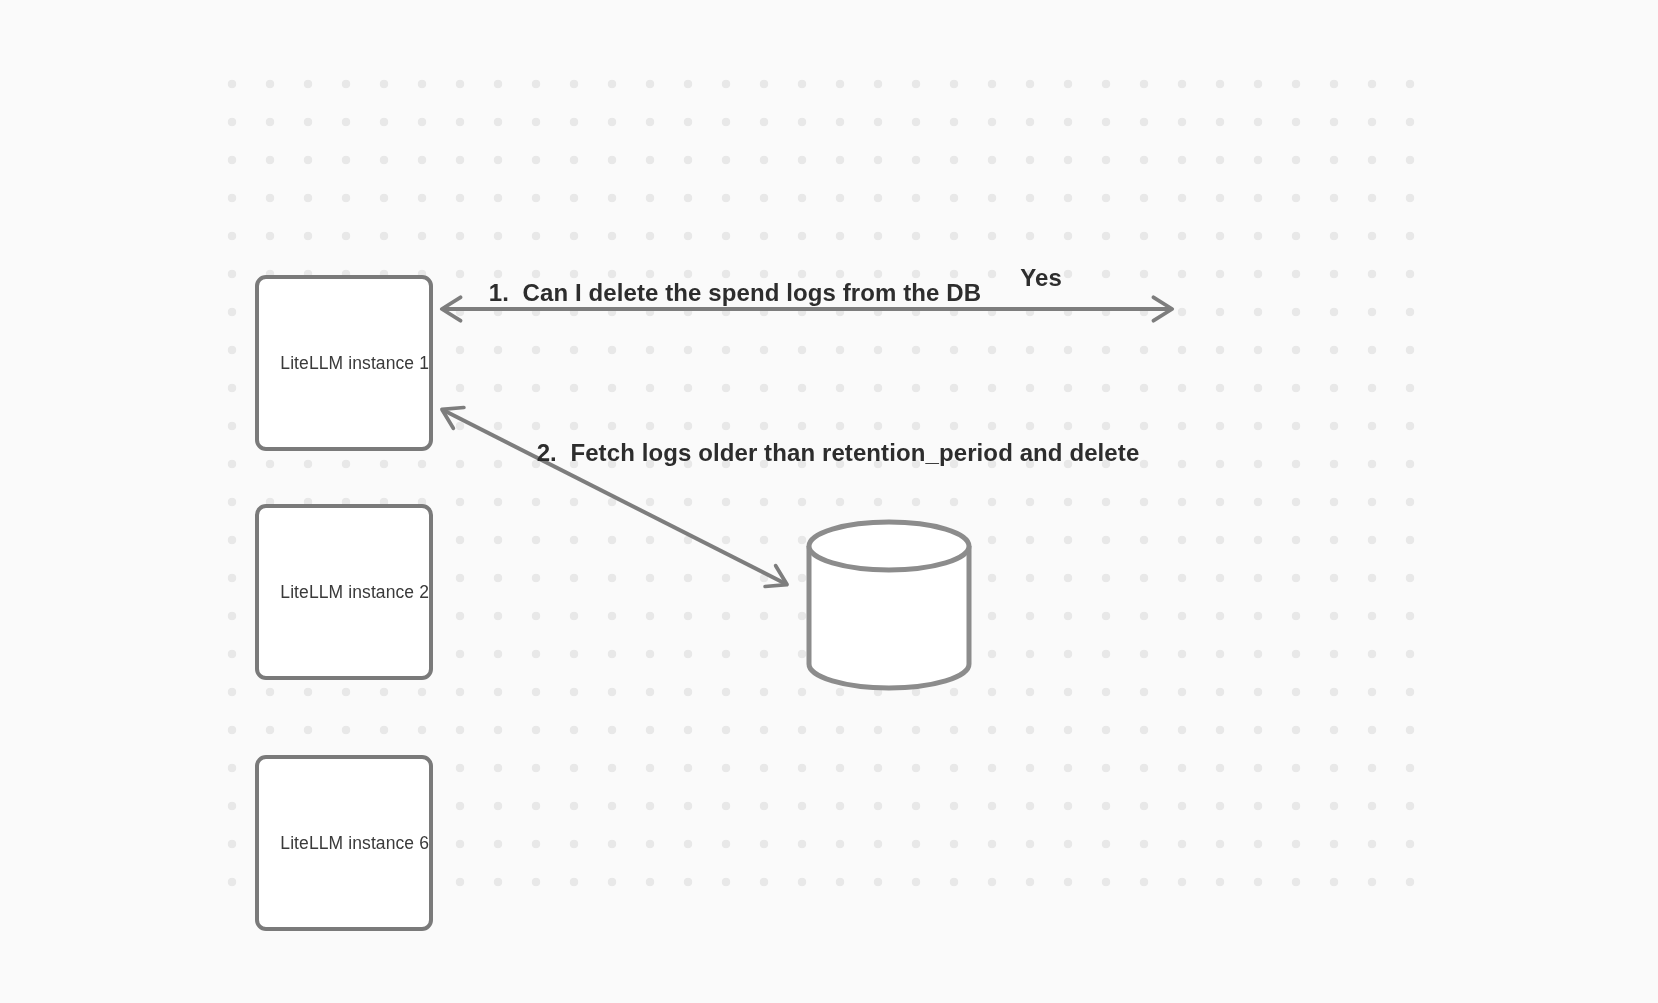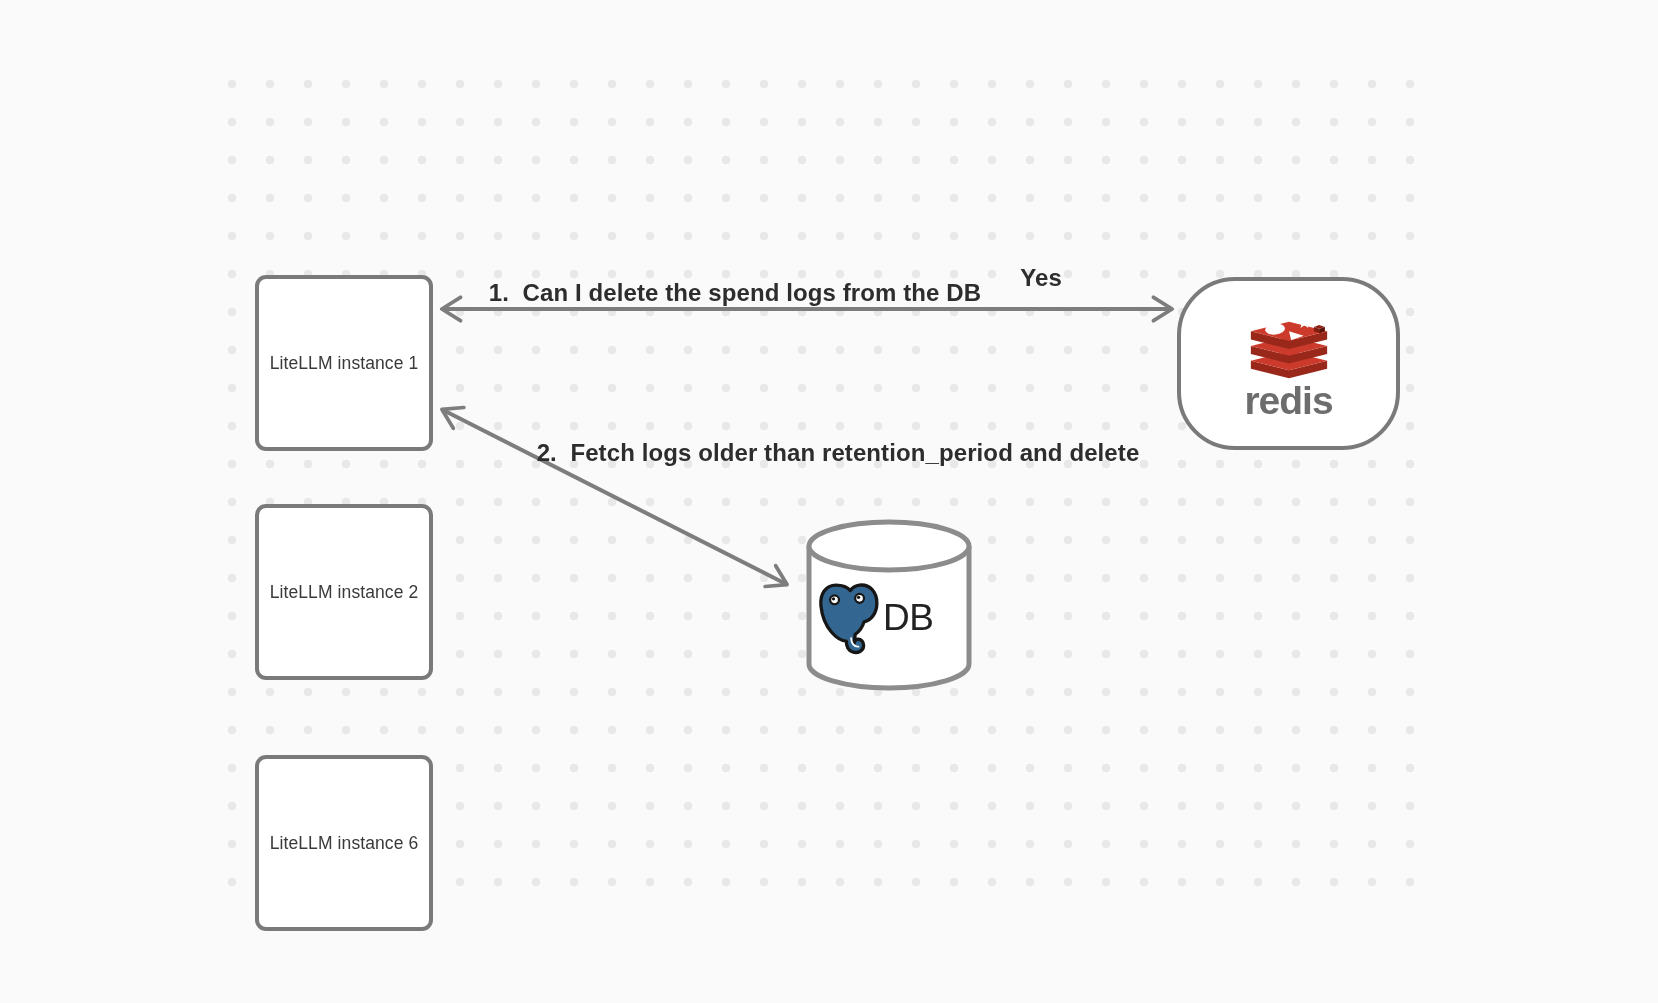--- a/index.html
+++ b/index.html
@@ -33,21 +33,21 @@
     background-size:38px 38px;
     background-position:0 0;
   }
   svg.edges{position:absolute;left:0;top:0;}
   .node-box{
     position:absolute;
     width:178px;height:176px;
     background:#ffffff;
     border:4px solid var(--node-border);
     border-radius:11px;
-    display:flex;align-items:center;justify-content:center;
+    display:flex;align-items:center;justify-content:flex-end;
     box-sizing:border-box;
   }
   .node-box .node-label{
     font-size:17.5px;
     color:var(--node-text);
     letter-spacing:.1px;
   }
   #instance1{left:255px;top:275px;}
   #instance2{left:255px;top:504px;}
   #instance3{left:255px;top:755px;}
@@ -118,73 +118,25 @@
   <div class="node-box" id="instance1">
     <span class="node-label">LiteLLM instance 1</span>
   </div>
   <div class="node-box" id="instance2">
     <span class="node-label">LiteLLM instance 2</span>
   </div>
   <div class="node-box" id="instance3">
     <span class="node-label">LiteLLM instance 6</span>
   </div>
 
-  <div class="redis-node">
-    <svg width="88" height="68" viewBox="0 0 120 92">
-
-      <path d="M8 66 L60 79 L112 66 L112 77 L60 90 L8 77 Z" fill="#99281a"></path>
-      <path d="M8 66 L60 53 L112 66 L60 79 Z" fill="#cb3a2b"></path>
-
-      <path d="M8 46 L60 59 L112 46 L112 57 L60 70 L8 57 Z" fill="#99281a"></path>
-      <path d="M8 46 L60 33 L112 46 L60 59 Z" fill="#cb3a2b"></path>
-
-      <path d="M8 26 L60 39 L112 26 L112 37 L60 50 L8 37 Z" fill="#99281a"></path>
-      <path d="M8 26 L60 13 L112 26 L60 39 Z" fill="#cb3a2b"></path>
-
-      <ellipse cx="41" cy="23" rx="13.5" ry="7.5" fill="#ffffff" transform="rotate(-6 41 23)"></ellipse>
-      <polygon points="81,5 83.2,11 89.6,11.2 84.5,15.1 86.3,21.3 81,17.7 75.7,21.3 77.5,15.1 72.4,11.2 78.8,11" fill="#ffffff"></polygon>
-      <polygon points="60,26 80,32 63,38" fill="#ffffff"></polygon>
-
-      <polygon points="94,20 101,17.5 109,20 101.5,22.5" fill="#8c2315"></polygon>
-      <polygon points="94,20 101.5,22.5 101.5,28.5 94,26" fill="#7e1e10"></polygon>
-      <polygon points="101.5,22.5 109,20 109,26 101.5,28.5" fill="#5c1309"></polygon>
-    </svg>
-    <div class="redis-wordmark">redis</div>
-  </div>
 
   <div class="db-node">
     <svg class="cyl" width="178" height="177" viewBox="0 0 178 177">
       <path d="M9 29 L9 147 A80 24 0 0 0 169 147 L169 29" fill="#ffffff" stroke="#8c8c8c" stroke-width="5"></path>
       <ellipse cx="89" cy="29" rx="80" ry="24" fill="#ffffff" stroke="#8c8c8c" stroke-width="5"></ellipse>
     </svg>
-    <div class="db-content">
-      <svg width="74" height="81" viewBox="0 0 100 110">
-        <g stroke="#161616" stroke-width="4.5" stroke-linejoin="round" stroke-linecap="round">
-          <path d="M31 11
-                   C 17 11 9 23 10.5 39
-                   C 12 54 17 66 25 75
-                   C 31 82 39 87 45 87
-                   C 45 93 47.5 99.5 53 101.5
-                   C 60.5 104.5 68.5 100.5 68.5 93
-                   C 68.5 88 65 84.5 61 84.5
-                   C 58 84.5 56 86.5 56 89
-                   L 57 78
-                   C 63 74 67 68 69 61
-                   C 79 58.5 86.5 48.5 86.5 35.5
-                   C 86.5 20 76.5 9.5 63 11
-                   C 57 11.7 53 14.5 50.5 18.5
-                   C 46 13 39 11 31 11 Z" fill="#336791"></path>
-          <circle cx="29" cy="31" r="6" fill="#ffffff" stroke-width="3"></circle>
-          <circle cx="63" cy="29" r="6" fill="#ffffff" stroke-width="3"></circle>
-        </g>
-        <circle cx="27.6" cy="29.6" r="2.2" fill="#161616"></circle>
-        <circle cx="61.6" cy="27.6" r="2.2" fill="#161616"></circle>
-        <path d="M51.5 83 C 51.5 90 55.5 95 61.5 94.5" stroke="#ffffff" stroke-width="2.5" fill="none" stroke-linecap="round"></path>
-      </svg>
-      <span class="db-label">DB</span>
-    </div>
   </div>
 
   <div class="edge-label" id="edge1-label">1.  Can I delete the spend logs from the DB</div>
   <div class="edge-label" id="edge1-response">Yes</div>
   <div class="edge-label" id="edge2-label">2.  Fetch logs older than retention_period and delete</div>
 
 </div>
 
 </body></html>

